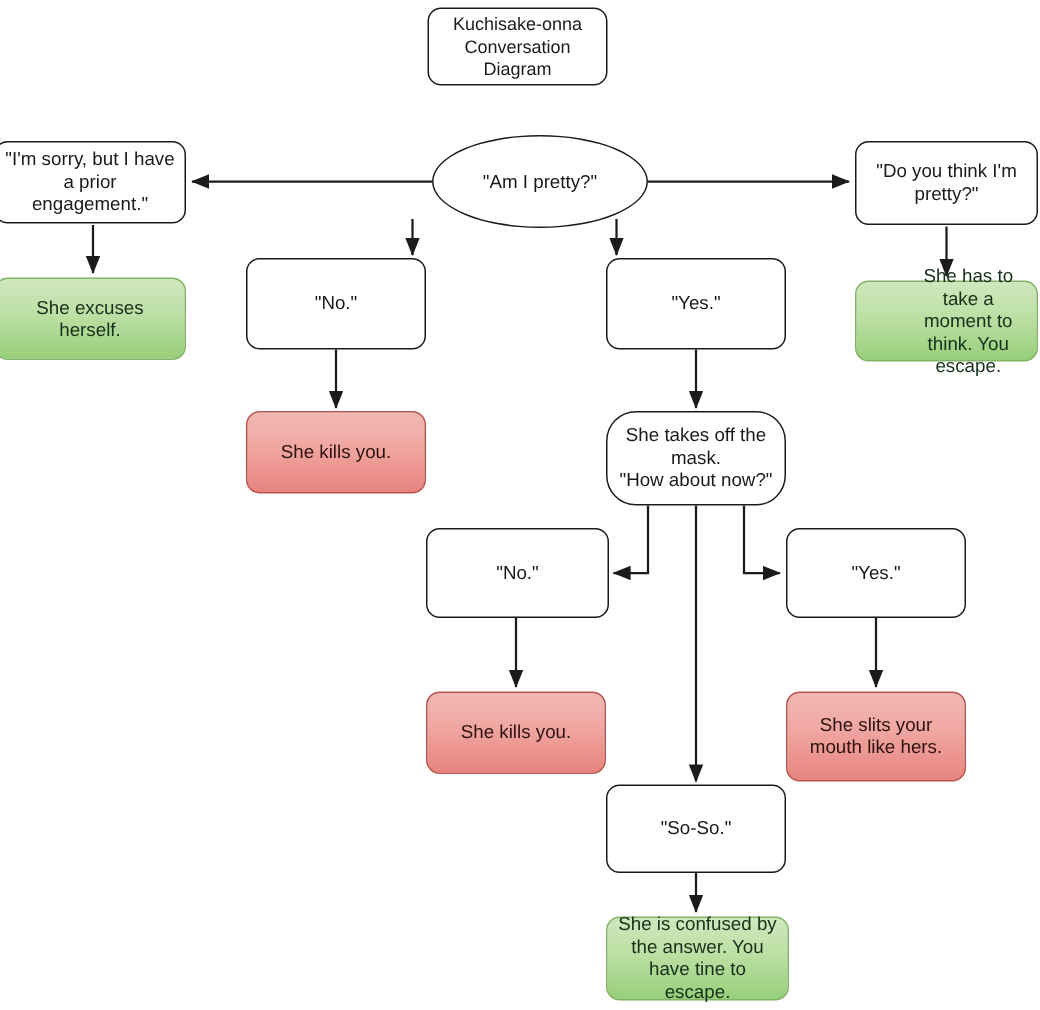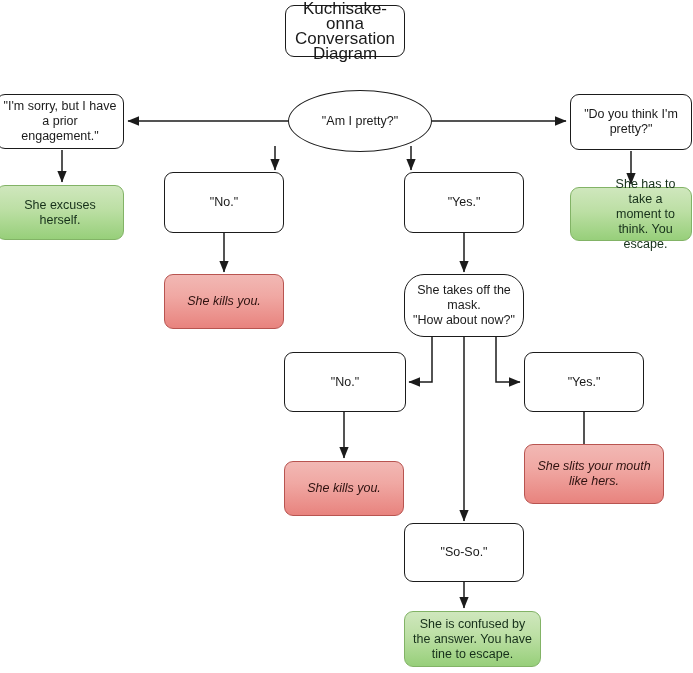--- a/index.html
+++ b/index.html
@@ -50,24 +50,23 @@
     border: 1.15px solid #82b366;
     border-radius: 9px;
     background: linear-gradient(180deg, #cfe7bd 0%, #bcdfa4 45%, #97cf7a 100%);
     color: #16301a;
   }
   .bad {
     border: 1.15px solid #b85450;
     border-radius: 9px;
     background: linear-gradient(180deg, #f2b8b4 0%, #f0a8a3 40%, #e8837e 100%);
     color: #2e1210;
-    font-style: italic;
   }
   .title-node {
-    font-size: 17px;
+    font-size: 12px;
   }
   .ital { }
 </style>
 </head>
 <body>
 
 <div id="canvas">
 
   <svg id="edges" viewBox="0 0 693 673">
     <defs>
@@ -115,19 +114,19 @@
 
   <div class="node box" style="left:404px; top:274px; width:120px; height:63px; white-space:pre-line;border-radius:20px;">She takes off the mask.
 "How about now?"</div>
 
   <div class="node box" style="left:284px; top:352px; width:122px; height:60px;">"No."</div>
 
   <div class="node bad" style="left:284px; top:461px; width:120px; height:55px;">She kills you.</div>
 
   <div class="node box" style="left:524px; top:352px; width:120px; height:60px;">"Yes."</div>
 
-  <div class="node bad" style="left:524px; top:444px; width:140px; height:60px;">She slits your mouth like hers.</div>
+  <div class="node bad" style="left:524px; top:461px; width:120px; height:60px;">She slits your mouth like hers.</div>
 
   <div class="node box" style="left:404px; top:523px; width:120px; height:59px;">"So-So."</div>
 
-  <div class="node good" style="left:404px; top:611px; width:137px; height:56px;">She is confused by the answer. You have tine to escape.</div>
+  <div class="node good" style="left:404px; top:611px; width:122px; height:56px;">She is confused by the answer. You have tine to escape.</div>
 
 </div>
 
 </body></html>

